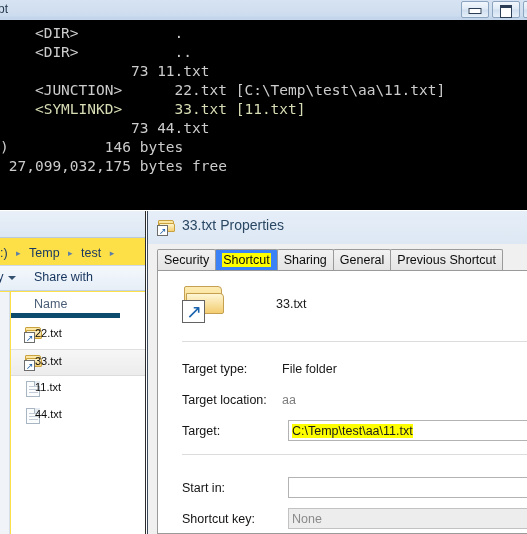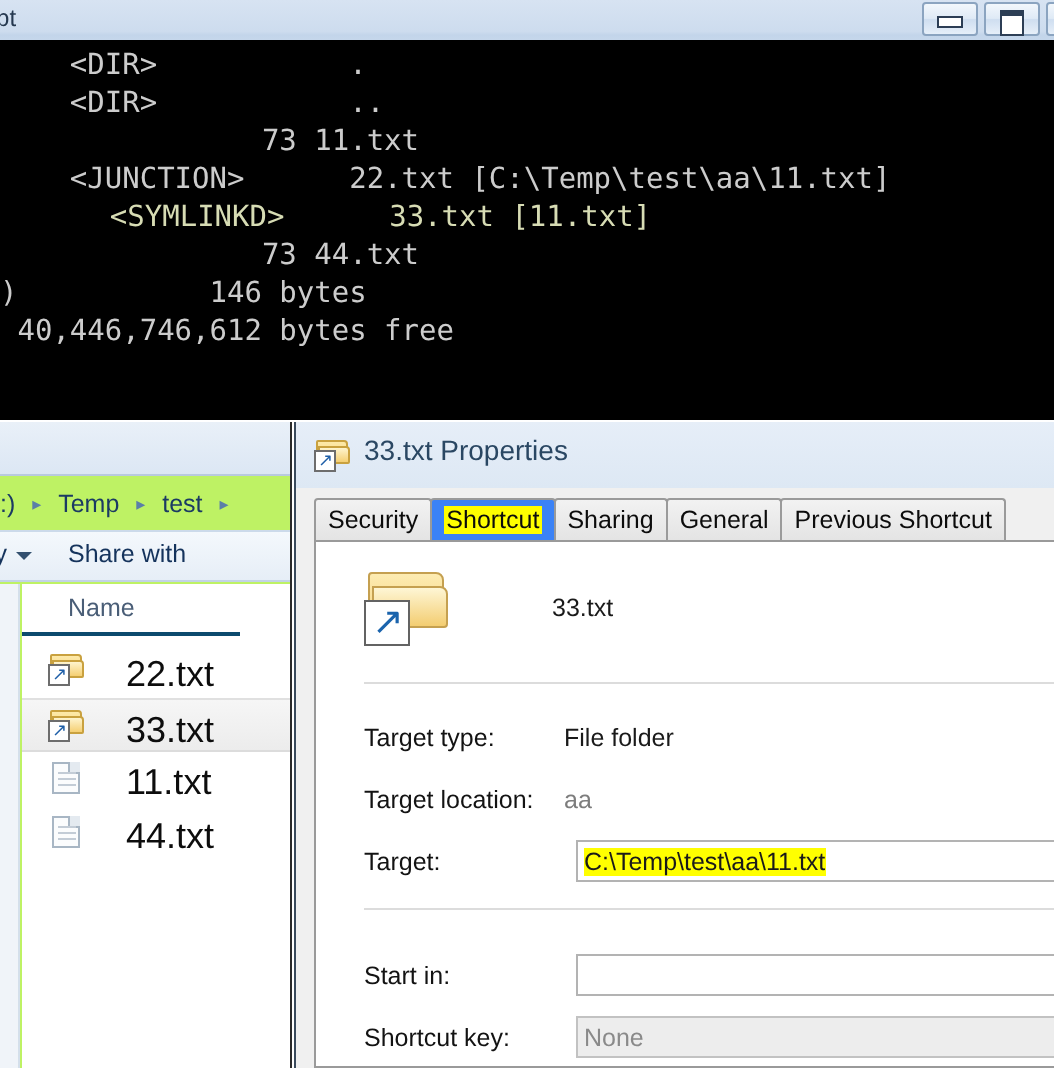--- a/index.html
+++ b/index.html
@@ -43,26 +43,26 @@
 
   #console-body{
     position:absolute;left:0;top:20px;width:527px;height:190px;
     background:#000;
     font-family:"DejaVu Sans Mono","Liberation Mono",monospace;
     font-size:14.5px;line-height:19.5px;
     color:#cccccc;
     white-space:pre;
   }
   .cline{position:absolute;left:0;white-space:pre;}
-  .cline.sym{color:#d7dcb4;padding-left:20px;}
+  .cline.sym{color:#d7dcb4;}
 
   
   #explorer-window{
     position:absolute;left:0;top:211px;width:146px;height:323px;
-    background:#bef264;overflow:hidden;
+    background:#fde047;overflow:hidden;
     border-right:1px solid #2b2b2b;
     box-sizing:border-box;
   }
   #explorer-chrome-top{
     position:absolute;left:0;top:0;width:146px;height:27px;
     background:linear-gradient(to bottom,#e9f0f8 0%,#dce7f4 100%);
     border-bottom:1px solid #b9cade;
     box-sizing:border-box;
   }
   #breadcrumb{
@@ -97,35 +97,35 @@
     position:absolute;left:0;top:81px;width:10px;height:242px;
     background:#f0f4f9;border-right:1px solid #d4dfeb;
     box-sizing:border-box;
   }
   #file-list{
     position:absolute;left:11px;top:81px;width:135px;height:242px;
     background:#ffffff;overflow:hidden;
   }
   #col-header{
     position:absolute;left:0;top:0;width:109px;height:26px;
-    background:#ffffff;border-bottom:2px solid #0c4a6e;box-sizing:border-box;
+    background:#ffffff;border-bottom:5px solid #0c4a6e;box-sizing:border-box;
   }
   #col-header .colname{
     position:absolute;left:23px;top:5px;font-size:12.5px;color:#4a5e77;
   }
   .frow{
     position:absolute;left:0;width:135px;height:27px;
   }
   .frow.selected{
     background:linear-gradient(to bottom,#f6f6f6 0%,#ececec 100%);
     border-top:1px solid #e0e0e0;border-bottom:1px solid #dcdcdc;
     box-sizing:border-box;
   }
   .frow .fname{
-    position:absolute;left:52px;top:5px;font-size:18px;color:#0d0d0d;
+    position:absolute;left:24px;top:5px;font-size:11px;color:#0d0d0d;
   }
 
   
   .ficon{position:absolute;left:13px;top:4px;width:19px;height:17px;}
   .folder-ic{position:absolute;left:1px;top:1px;width:17px;height:13px;}
   .folder-ic .back{
     position:absolute;left:0;top:0;width:16px;height:12px;
     background:linear-gradient(to bottom,#fde9a8 0%,#f8d279 100%);
     border:1px solid #c9a13f;border-radius:1px 2px 1px 1px;box-sizing:border-box;
   }
@@ -274,21 +274,21 @@
   </div>
 
   <div id="console-body">
     <div class="cline" style="top:4px">    &lt;DIR&gt;           .</div>
     <div class="cline" style="top:23px">    &lt;DIR&gt;           ..</div>
     <div class="cline" style="top:42px">               73 11.txt</div>
     <div class="cline" style="top:61px">    &lt;JUNCTION&gt;      22.txt [C:\Temp\test\aa\11.txt]</div>
     <div class="cline sym" style="top:80px">    &lt;SYMLINKD&gt;      33.txt [11.txt]</div>
     <div class="cline" style="top:99px">               73 44.txt</div>
     <div class="cline" style="top:118px">)           146 bytes</div>
-    <div class="cline" style="top:137px"> 40,446,746,612 bytes free</div>
+    <div class="cline" style="top:137px"> 27,099,032,175 bytes free</div>
   </div>
 </div>
 
 <div id="explorer-window">
 
   <div id="explorer-chrome-top"></div>
 
   <div id="breadcrumb">
     <span class="crumb">:)</span>
     <span class="sep">▸</span>

